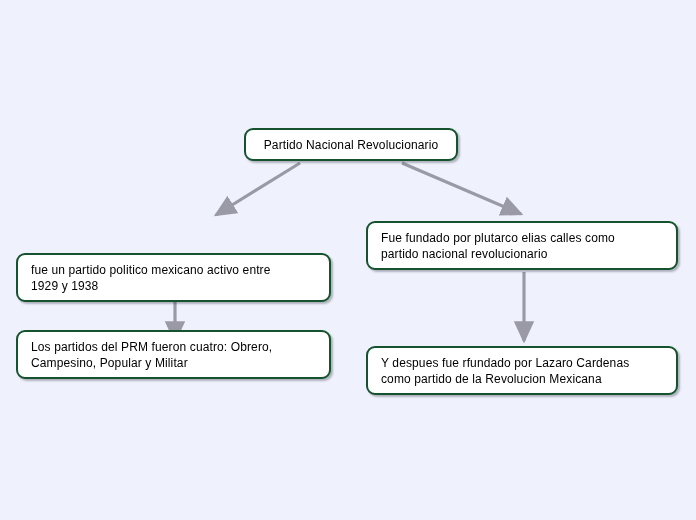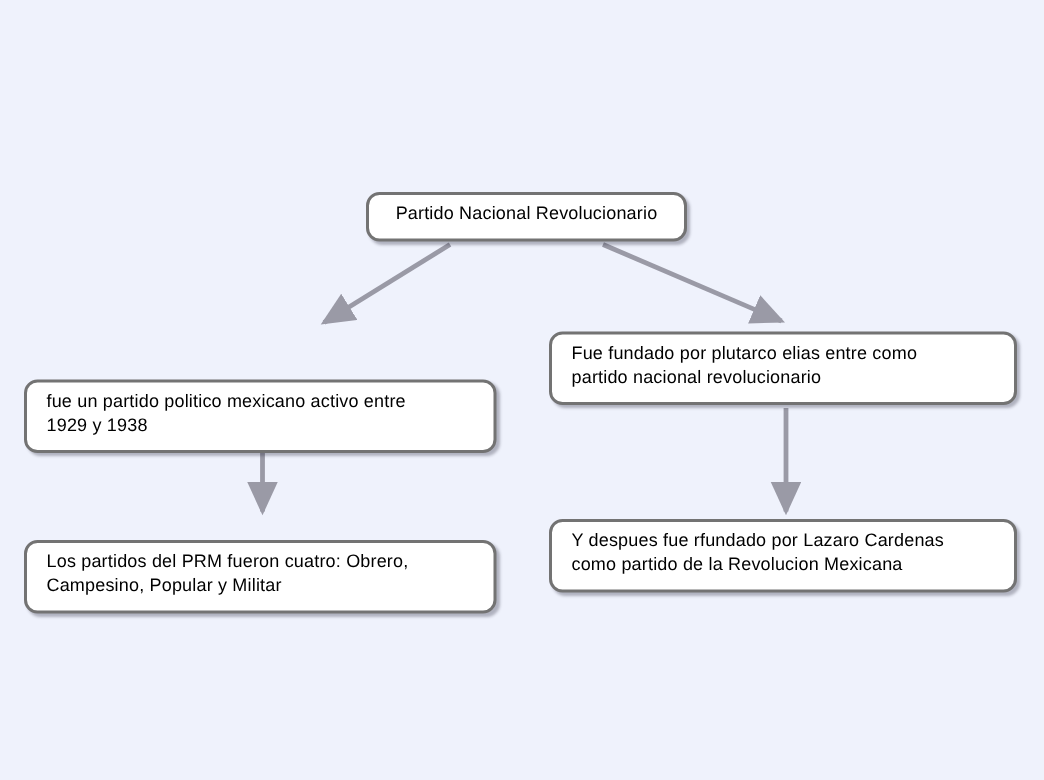--- a/index.html
+++ b/index.html
@@ -23,27 +23,28 @@
     left: 0;
     top: 0;
     width: 696px;
     height: 520px;
     pointer-events: none;
   }
   .node {
     position: absolute;
     box-sizing: border-box;
     background: #ffffff;
-    border: 2px solid #737373;
+    border: 2px solid #14532d;
     border-radius: 9px;
     box-shadow: 2px 2px 2px rgba(30, 30, 50, 0.30);
     color: #000000;
     font-size: 12px;
     line-height: 16px;
     display: flex;
+    align-items: center;
     padding: 4px 13px;
     white-space: pre-line;
     letter-spacing: 0.01em;
   }
   .node-root {
     left: 244px;
     top: 128px;
     width: 214px;
     height: 33px;
     justify-content: center;
@@ -58,21 +59,21 @@
     margin-top: 32px;
   }
   .node-r1 {
     left: 366px;
     top: 221px;
     width: 312px;
     height: 49px;
   }
   .node-l2 {
     left: 16px;
-    top: 360px;
+    top: 330px;
     width: 315px;
     height: 49px;
   }
   .node-r2 {
     left: 366px;
     top: 346px;
     width: 312px;
     height: 49px;
   }
 </style>
@@ -100,21 +101,21 @@
   <div class="node node-root">
     <span>Partido Nacional Revolucionario</span>
   </div>
 
   <div class="node node-l1">
     <span>fue un partido politico mexicano activo entre
 1929 y 1938</span>
   </div>
 
   <div class="node node-r1">
-    <span>Fue fundado por plutarco elias entre como
+    <span>Fue fundado por plutarco elias calles como
 partido nacional revolucionario</span>
   </div>
 
   <div class="node node-l2">
     <span>Los partidos del PRM fueron cuatro: Obrero,
 Campesino, Popular y Militar</span>
   </div>
 
   <div class="node node-r2">
     <span>Y despues fue rfundado por Lazaro Cardenas

